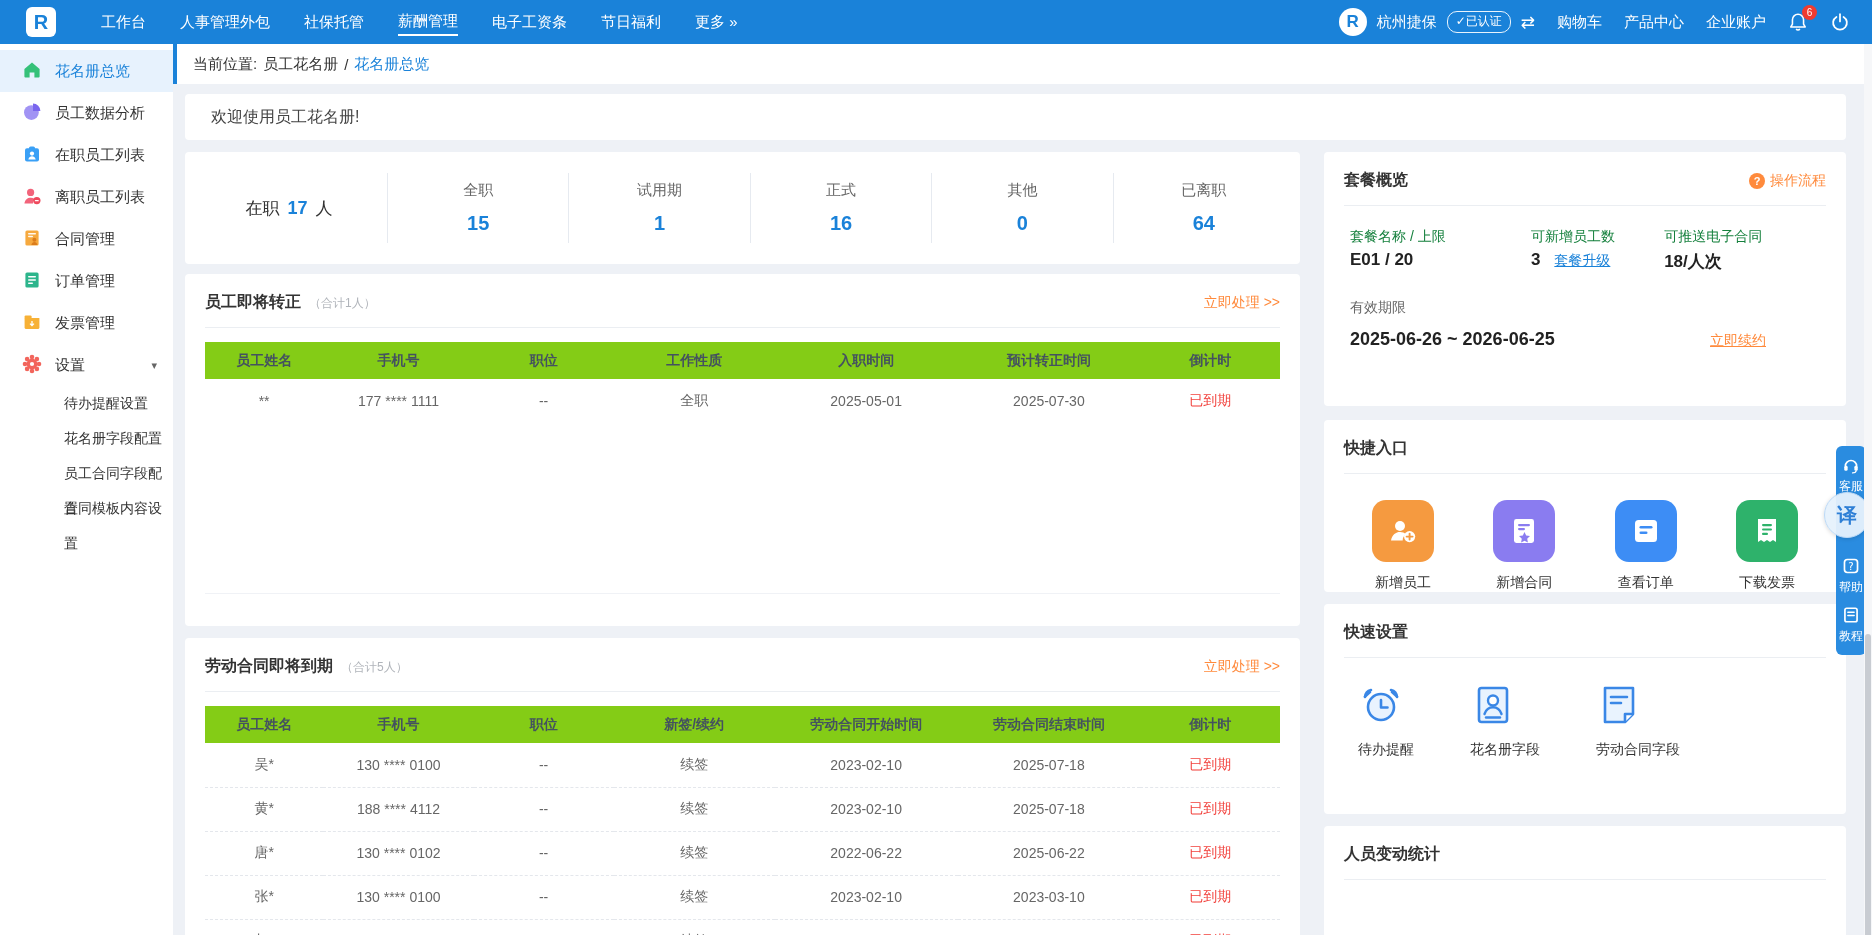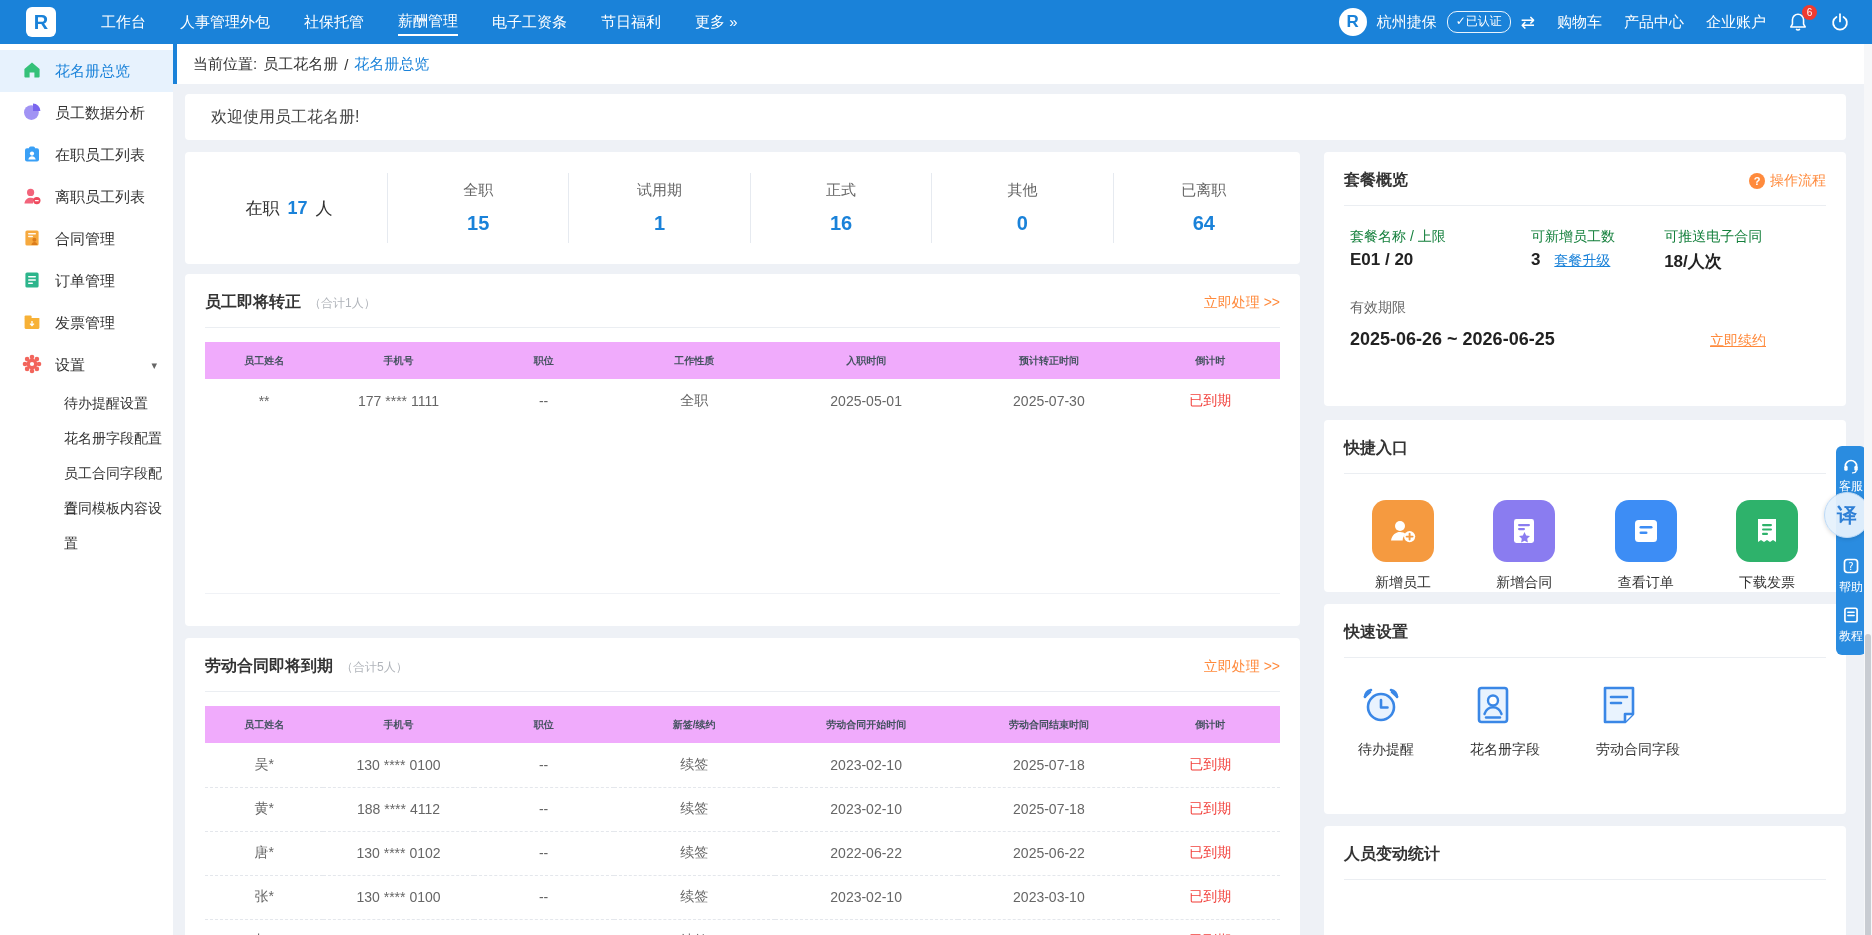--- a/index.html
+++ b/index.html
@@ -52,21 +52,21 @@
 
   
   .section-card { padding:18px 20px 0; margin-bottom:12px; }
   .sec1 { height:352px; }
   .sec-head { display:flex; align-items:baseline; }
   .sec-title { font-size:16px; font-weight:bold; color:#333; }
   .sec-sub { font-size:12px; color:#b0b4ba; margin-left:8px; }
   .sec-action { margin-left:auto; color:#ff8a3c; font-size:14px; cursor:pointer; }
   .sec-divider { border-top:1px solid #ebeef2; margin-top:14px; }
   table.data { width:100%; border-collapse:collapse; margin-top:14px; }
-  table.data th { background:#f0abfc; height:37px; font-size:10px; color:#44525f; font-weight:bold; text-align:center; }
+  table.data th { background:#84cc16; height:37px; font-size:14px; color:#44525f; font-weight:bold; text-align:center; }
   table.data td { height:44px; font-size:14px; color:#666; text-align:center; }
   table.data.dashed td { border-top:1px dashed #e4e7ec; }
   table.data.dashed tr:first-child td { border-top:none; }
   td.red, .red { color:#f2413c !important; }
   .spacer-line { margin-top:170px; border-top:1px solid #f0f2f6; }
 
   
   .pkg-card { padding:18px 20px; height:254px; margin-bottom:14px; }
   .pkg-head { display:flex; align-items:center; }
   .pkg-help { margin-left:auto; display:flex; align-items:center; gap:5px; color:#ff8a3c; font-size:14px; cursor:pointer; }

